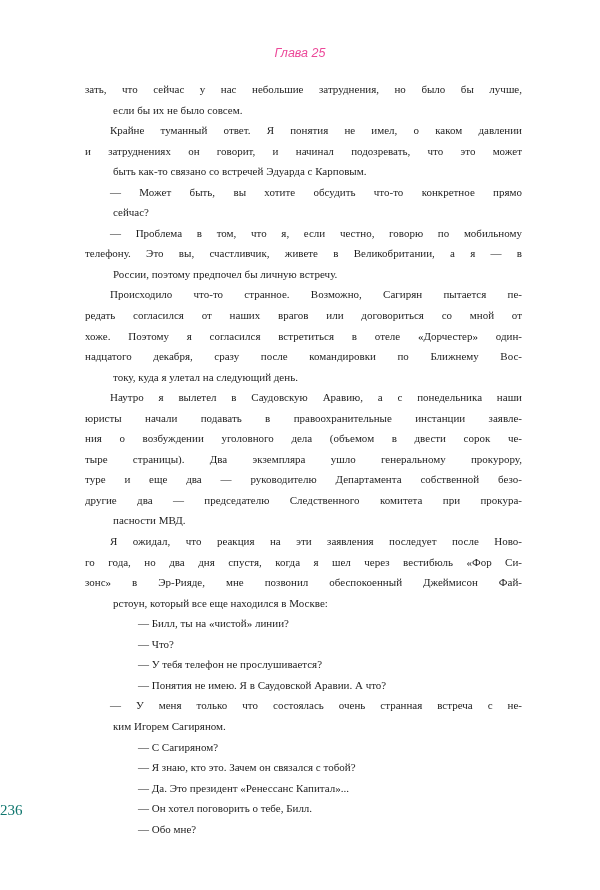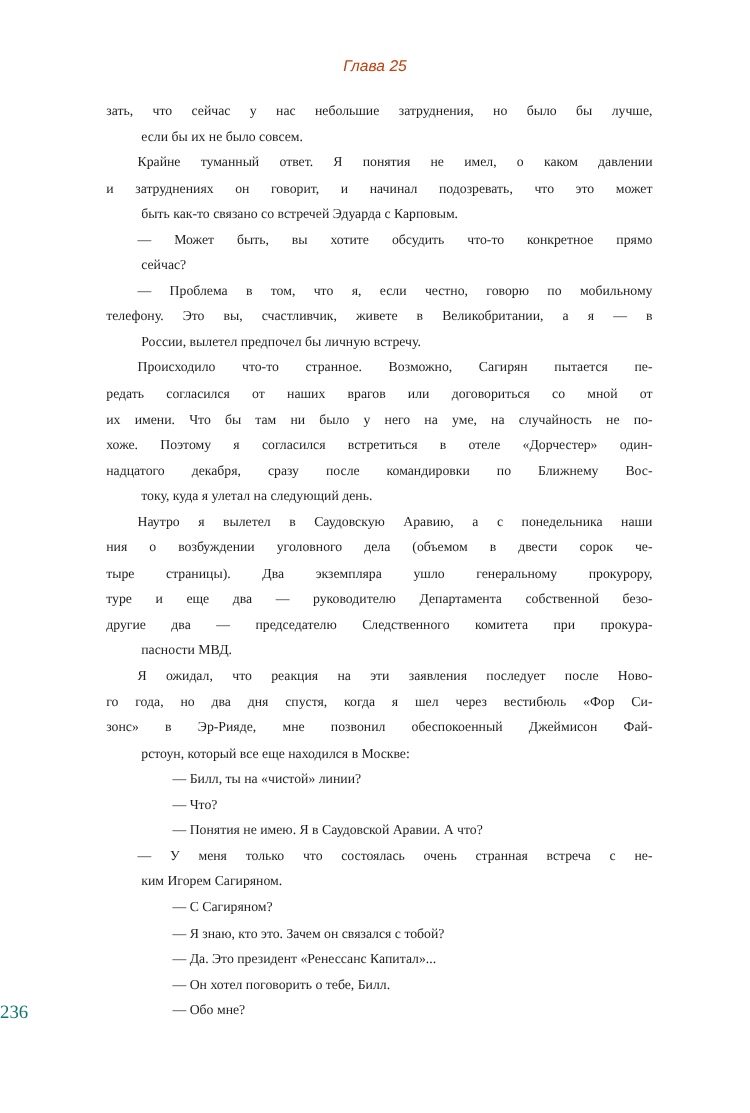--- a/index.html
+++ b/index.html
@@ -17,21 +17,21 @@
     }
     .running-head {
       position: absolute;
       top: 46px;
       left: 0;
       width: 600px;
       text-align: center;
       font-family: "Liberation Sans", "DejaVu Sans", sans-serif;
       font-style: italic;
       font-size: 12.5px;
-      color: #c2410c;
+      color: #ec4899;
     }
     .text-block {
       position: absolute;
       top: 79px;
       left: 85px;
       width: 437px;
       font-size: 11px;
       line-height: 20.55px;
       text-align: justify;
       text-align-last: auto;
@@ -69,39 +69,40 @@
 <div class="text-block" id="text-block">
     <span class="line">зать, что сейчас у нас небольшие затруднения, но было бы лучше,</span>
     <span class="line last">если бы их не было совсем.</span>
     <span class="line indent">Крайне туманный ответ. Я понятия не имел, о каком давлении</span>
     <span class="line">и затруднениях он говорит, и начинал подозревать, что это может</span>
     <span class="line last">быть как-то связано со встречей Эдуарда с Карповым.</span>
     <span class="line indent">— Может быть, вы хотите обсудить что-то конкретное прямо</span>
     <span class="line last">сейчас?</span>
     <span class="line indent">— Проблема в том, что я, если честно, говорю по мобильному</span>
     <span class="line">телефону. Это вы, счастливчик, живете в Великобритании, а я — в</span>
-    <span class="line last">России, вылетел предпочел бы личную встречу.</span>
+    <span class="line last">России, поэтому предпочел бы личную встречу.</span>
     <span class="line indent">Происходило что-то странное. Возможно, Сагирян пытается пе-</span>
     <span class="line">редать согласился от наших врагов или договориться со мной от</span>
-    <span class="line">их имени. Что бы там ни было у него на уме, на случайность не по-</span>
     <span class="line">хоже. Поэтому я согласился встретиться в отеле «Дорчестер» один-</span>
     <span class="line">надцатого декабря, сразу после командировки по Ближнему Вос-</span>
     <span class="line last">току, куда я улетал на следующий день.</span>
     <span class="line indent">Наутро я вылетел в Саудовскую Аравию, а с понедельника наши</span>
+    <span class="line">юристы начали подавать в правоохранительные инстанции заявле-</span>
     <span class="line">ния о возбуждении уголовного дела (объемом в двести сорок че-</span>
     <span class="line">тыре страницы). Два экземпляра ушло генеральному прокурору,</span>
     <span class="line">туре и еще два — руководителю Департамента собственной безо-</span>
     <span class="line">другие два — председателю Следственного комитета при прокура-</span>
     <span class="line last">пасности МВД.</span>
     <span class="line indent">Я ожидал, что реакция на эти заявления последует после Ново-</span>
     <span class="line">го года, но два дня спустя, когда я шел через вестибюль «Фор Си-</span>
     <span class="line">зонс» в Эр-Рияде, мне позвонил обеспокоенный Джеймисон Фай-</span>
     <span class="line last">рстоун, который все еще находился в Москве:</span>
     <span class="line indent last">— Билл, ты на «чистой» линии?</span>
     <span class="line indent last">— Что?</span>
+    <span class="line indent last">— У тебя телефон не прослушивается?</span>
     <span class="line indent last">— Понятия не имею. Я в Саудовской Аравии. А что?</span>
     <span class="line indent">— У меня только что состоялась очень странная встреча с не-</span>
     <span class="line last">ким Игорем Сагиряном.</span>
     <span class="line indent last">— С Сагиряном?</span>
     <span class="line indent last">— Я знаю, кто это. Зачем он связался с тобой?</span>
     <span class="line indent last">— Да. Это президент «Ренессанс Капитал»...</span>
     <span class="line indent last">— Он хотел поговорить о тебе, Билл.</span>
     <span class="line indent last">— Обо мне?</span>
   </div>
 

